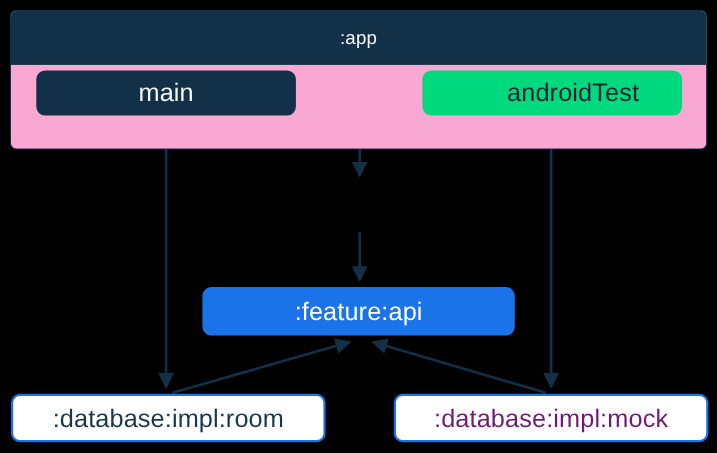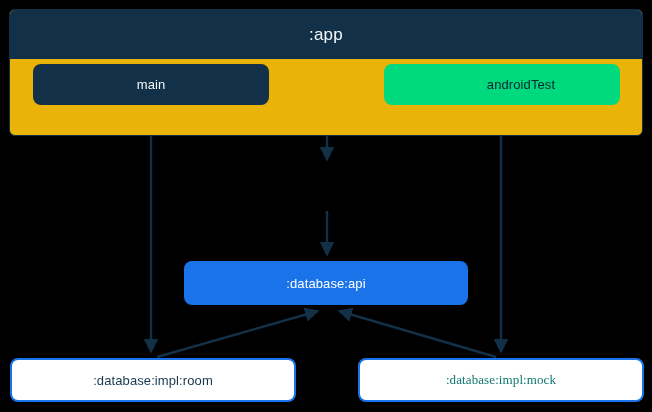--- a/index.html
+++ b/index.html
@@ -22,34 +22,34 @@
     height: 412px;
     pointer-events: none;
   }
   .node {
     position: absolute;
     box-sizing: border-box;
     display: flex;
     align-items: center;
     justify-content: center;
     border-radius: 8px;
-    font-size: 13px;
+    font-size: 23px;
     letter-spacing: 0.1px;
     white-space: nowrap;
     z-index: 2;
   }
   
   #app-container {
     position: absolute;
     left: 9px;
     top: 9px;
     width: 634px;
     height: 127px;
     box-sizing: border-box;
-    background: #eab308;
+    background: #f9a8d4;
     border: 1px solid #123047;
     border-radius: 6px;
     z-index: 1;
     overflow: hidden;
   }
   #app-title-bar {
     position: absolute;
     left: 0;
     top: 0;
     width: 100%;
@@ -106,22 +106,21 @@
     border: 2px solid #1a73e8;
     color: #16374e;
   }
   #node-database-impl-mock {
     left: 358px;
     top: 358px;
     width: 286px;
     height: 44px;
     background: #ffffff;
     border: 2px solid #1a73e8;
-    color: #0f766e;
-    font-family: Liberation Serif, serif;
+    color: #701a75;
   }
 </style>
 </head>
 <body>
 
 <div id="stage">
 
   <svg id="edges" viewBox="0 0 652 412" width="652" height="412">
     <defs>
       <marker id="arrow" viewBox="0 0 10 10" refX="9" refY="5" markerWidth="6" markerHeight="6" orient="auto-start-reverse">
@@ -163,21 +162,21 @@
   <div class="node" id="node-main">
     <span>main</span>
   </div>
 
   <div class="node" id="node-androidtest">
     <span>androidTest</span>
   </div>
 
 
   <div class="node" id="node-database-api">
-    <span>:database:api</span>
+    <span>:feature:api</span>
   </div>
 
   <div class="node" id="node-database-impl-room">
     <span>:database:impl:room</span>
   </div>
 
   <div class="node" id="node-database-impl-mock">
     <span>:database:impl:mock</span>
   </div>
 

